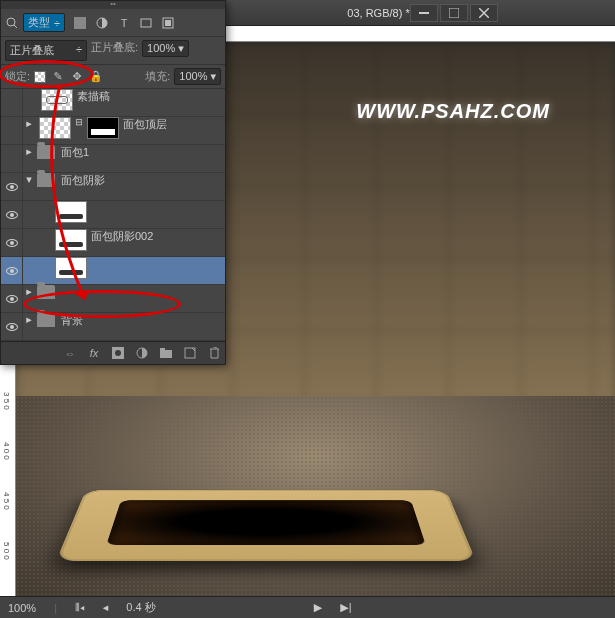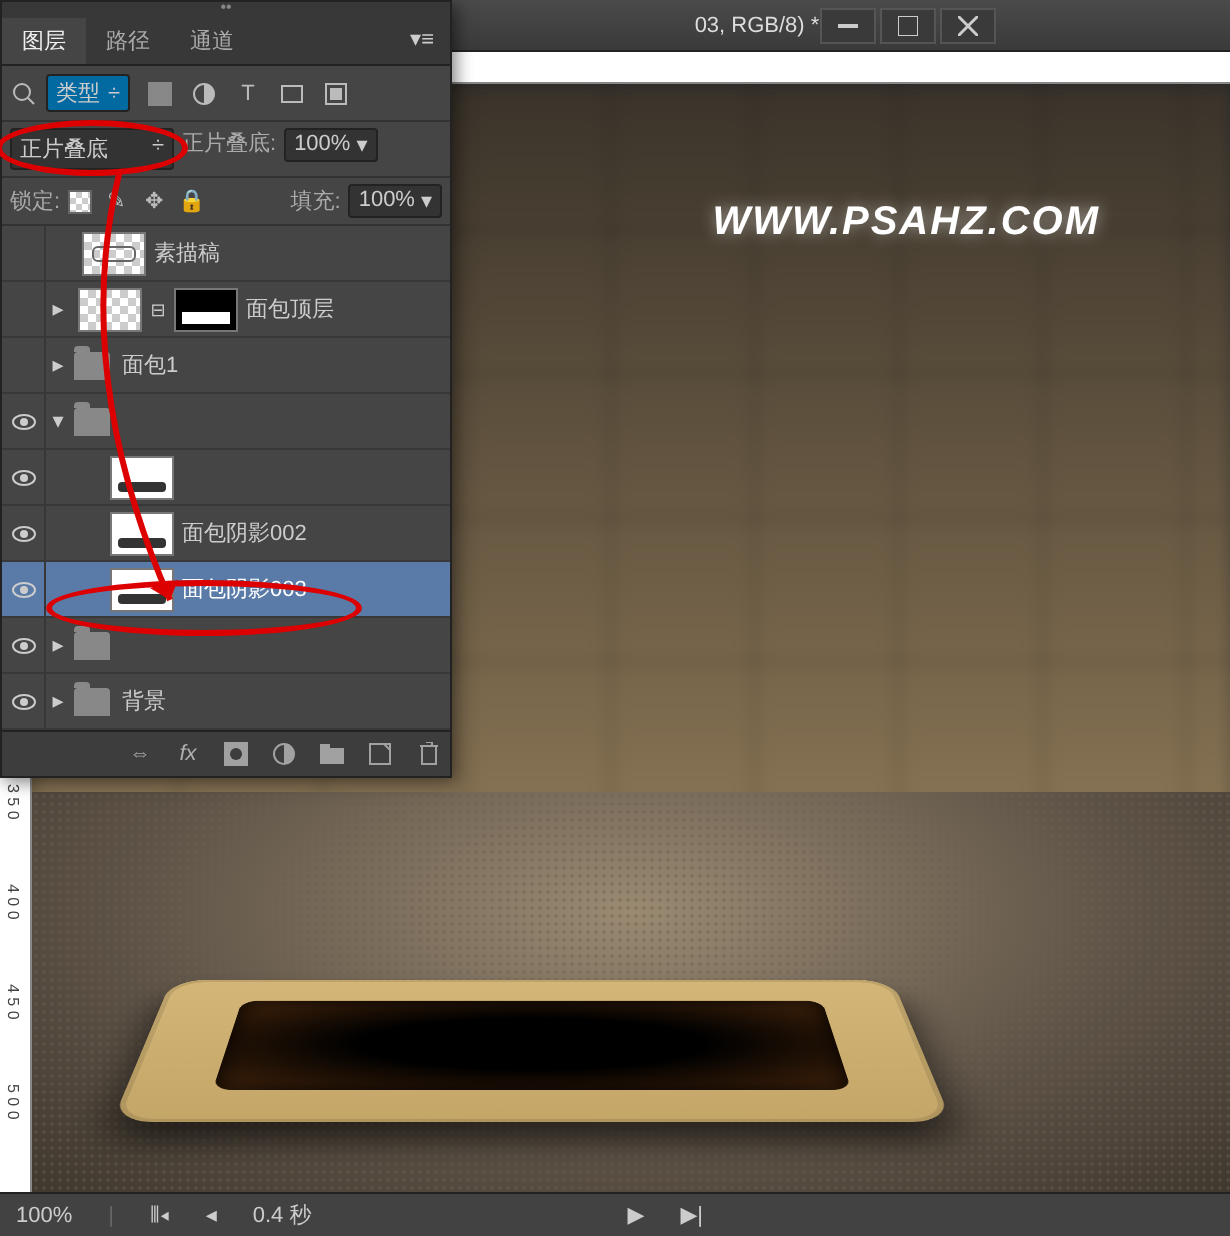--- a/index.html
+++ b/index.html
@@ -33,21 +33,21 @@
 .filter-icons{display:flex;gap:8px;margin-left:4px}
 .icn{width:14px;height:14px;display:flex;align-items:center;justify-content:center;color:#bbb}
 .blend-row{display:flex;align-items:flex-start;padding:3px 4px;gap:4px;border-bottom:1px solid #333}
 .blend-sel{background:#333;border:1px solid #222;padding:2px 4px;flex:0 0 82px;display:flex;justify-content:space-between;border-radius:2px}
 .lbl{color:#aaa}
 .pct{background:#333;border:1px solid #222;padding:1px 4px;display:flex;gap:3px;border-radius:2px}
 .lock-row{display:flex;align-items:center;padding:3px 4px;gap:4px;border-bottom:1px solid #333}
 .lock-icons{display:flex;gap:5px;align-items:center}
 .cb{width:12px;height:12px;background:repeating-conic-gradient(#ccc 0 25%,#fff 0 50%) 0 0/6px 6px;border:1px solid #666}
 .layers{max-height:270px;overflow:hidden}
-.layer{display:flex;align-items:center;height:28px;border-bottom:1px solid #383838;background:#454545}
+.layer{display:flex;align-items:flex-start;height:28px;border-bottom:1px solid #383838;background:#454545}
 .layer.selected{background:#5a7aa8}
 .vis{width:22px;height:100%;display:flex;align-items:center;justify-content:center;border-right:1px solid #383838}
 .eye{width:12px;height:8px;border:1px solid #ccc;border-radius:50%;position:relative}
 .eye::after{content:"";position:absolute;left:3px;top:1px;width:4px;height:4px;background:#ccc;border-radius:50%}
 .indent{width:14px;flex:0 0 auto}
 .tw{width:12px;display:flex;align-items:center;justify-content:center}
 .thumb{width:32px;height:22px;border:1px solid #777;margin:0 4px;flex:0 0 auto;background:#888}
 .thumb.trans{background:repeating-conic-gradient(#ccc 0 25%,#fff 0 50%) 0 0/8px 8px}
 .thumb.sketch{background:repeating-conic-gradient(#ccc 0 25%,#fff 0 50%) 0 0/8px 8px;position:relative}
 .thumb.sketch::after{content:"";position:absolute;left:4px;top:6px;right:4px;bottom:6px;border:1px solid #666;border-radius:3px}
@@ -115,26 +115,20 @@
             <div class="board-inner"></div>
           </div>
         </div>
       <div class="watermark">WWW.PSAHZ.COM</div>
     </div>
   </div>
 </div>
 
 <div class="panel">
   <div class="panel-drag">••</div>
-  <div class="tabs">
-    <div class="tab active">图层</div>
-    <div class="tab">路径</div>
-    <div class="tab">通道</div>
-    <div class="panel-menu">▾≡</div>
-  </div>
 
   <div class="filter-row">
     <div class="icn">
         <svg width="12" height="12">
           <circle cx="5" cy="5" r="4" fill="none" stroke="#bbb"></circle>
           <path d="M8 8l3 3" stroke="#bbb"></path>
         </svg>
       </div>
     <div class="filter-sel">
         <span>类型</span>
@@ -214,20 +208,21 @@
       <div class="tw">▸</div>
       <div class="folder-icn"></div>
       <span class="lname">面包1</span>
     </div>
     <div class="layer">
       <div class="vis">
           <div class="eye"></div>
         </div>
       <div class="tw">▾</div>
       <div class="folder-icn"></div>
+      <span class="lname">面包阴影</span>
     </div>
     <div class="layer">
       <div class="vis">
           <div class="eye"></div>
         </div>
       <div class="indent"></div>
         <div class="indent"></div>
       <div class="thumb shadow"></div>
     </div>
     <div class="layer">
@@ -239,21 +234,20 @@
       <div class="thumb shadow"></div>
       <span class="lname">面包阴影002</span>
     </div>
     <div class="layer selected">
       <div class="vis">
           <div class="eye"></div>
         </div>
       <div class="indent"></div>
         <div class="indent"></div>
       <div class="thumb shadow"></div>
-      <span class="lname">面包阴影003</span>
     </div>
     <div class="layer">
       <div class="vis">
           <div class="eye"></div>
         </div>
       <div class="tw">▸</div>
       <div class="folder-icn"></div>
     </div>
     <div class="layer">
       <div class="vis">

